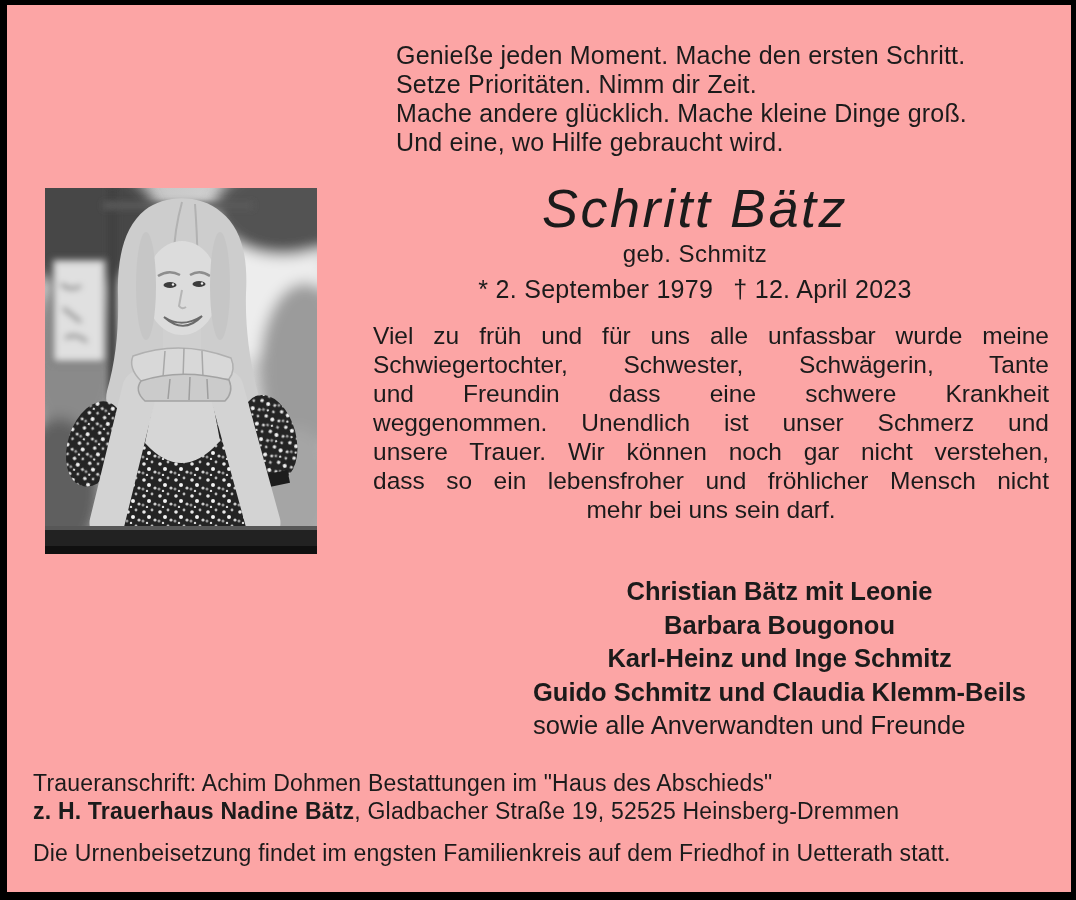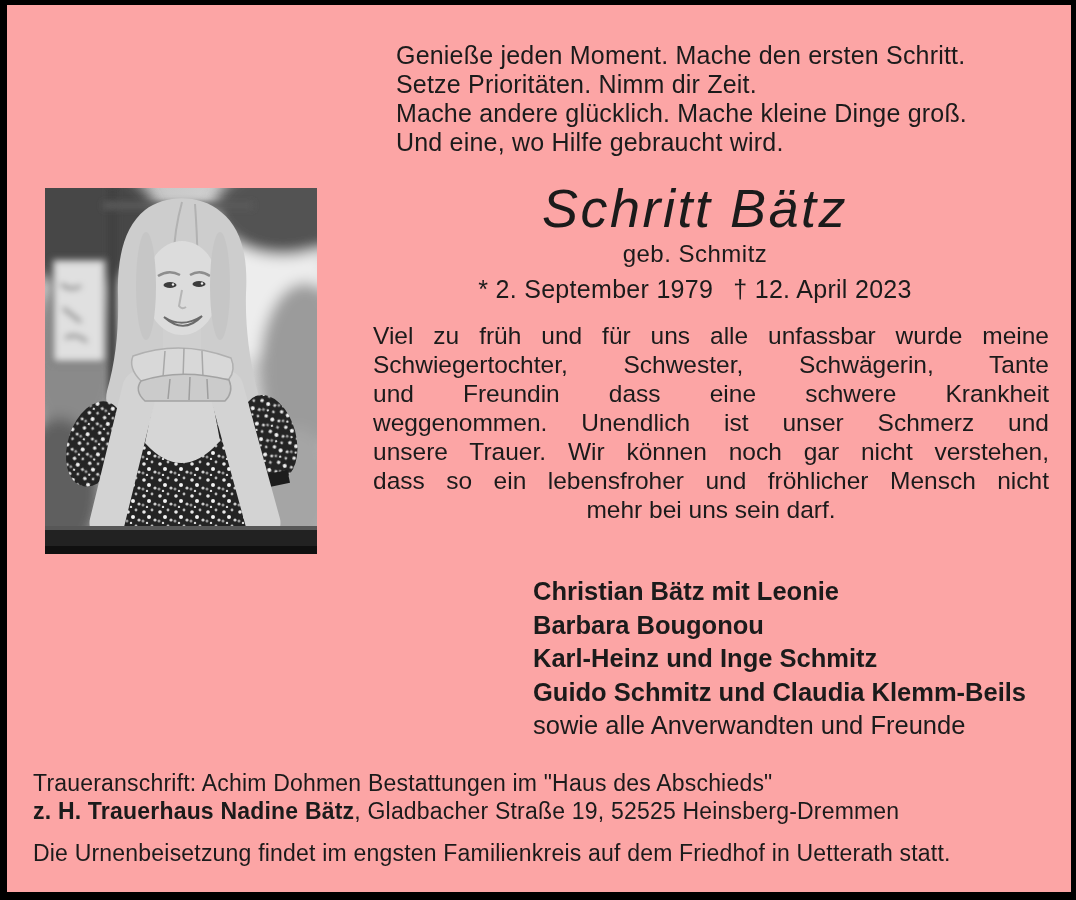--- a/index.html
+++ b/index.html
@@ -82,21 +82,21 @@
 
   
   .mourners {
     position: absolute;
     left: 526px;
     top: 570px;
     font-size: 25.5px;
     line-height: 33.5px;
     white-space: nowrap;
   }
-  .mourners .mname { font-weight: bold; }
+  .mourners .mname { font-weight: bold; text-align: center; }
 
   
   .footer {
     position: absolute;
     left: 26px;
     top: 753px;
     font-size: 23px;
     line-height: 28px;
     white-space: nowrap;
     letter-spacing: 0.2px;

